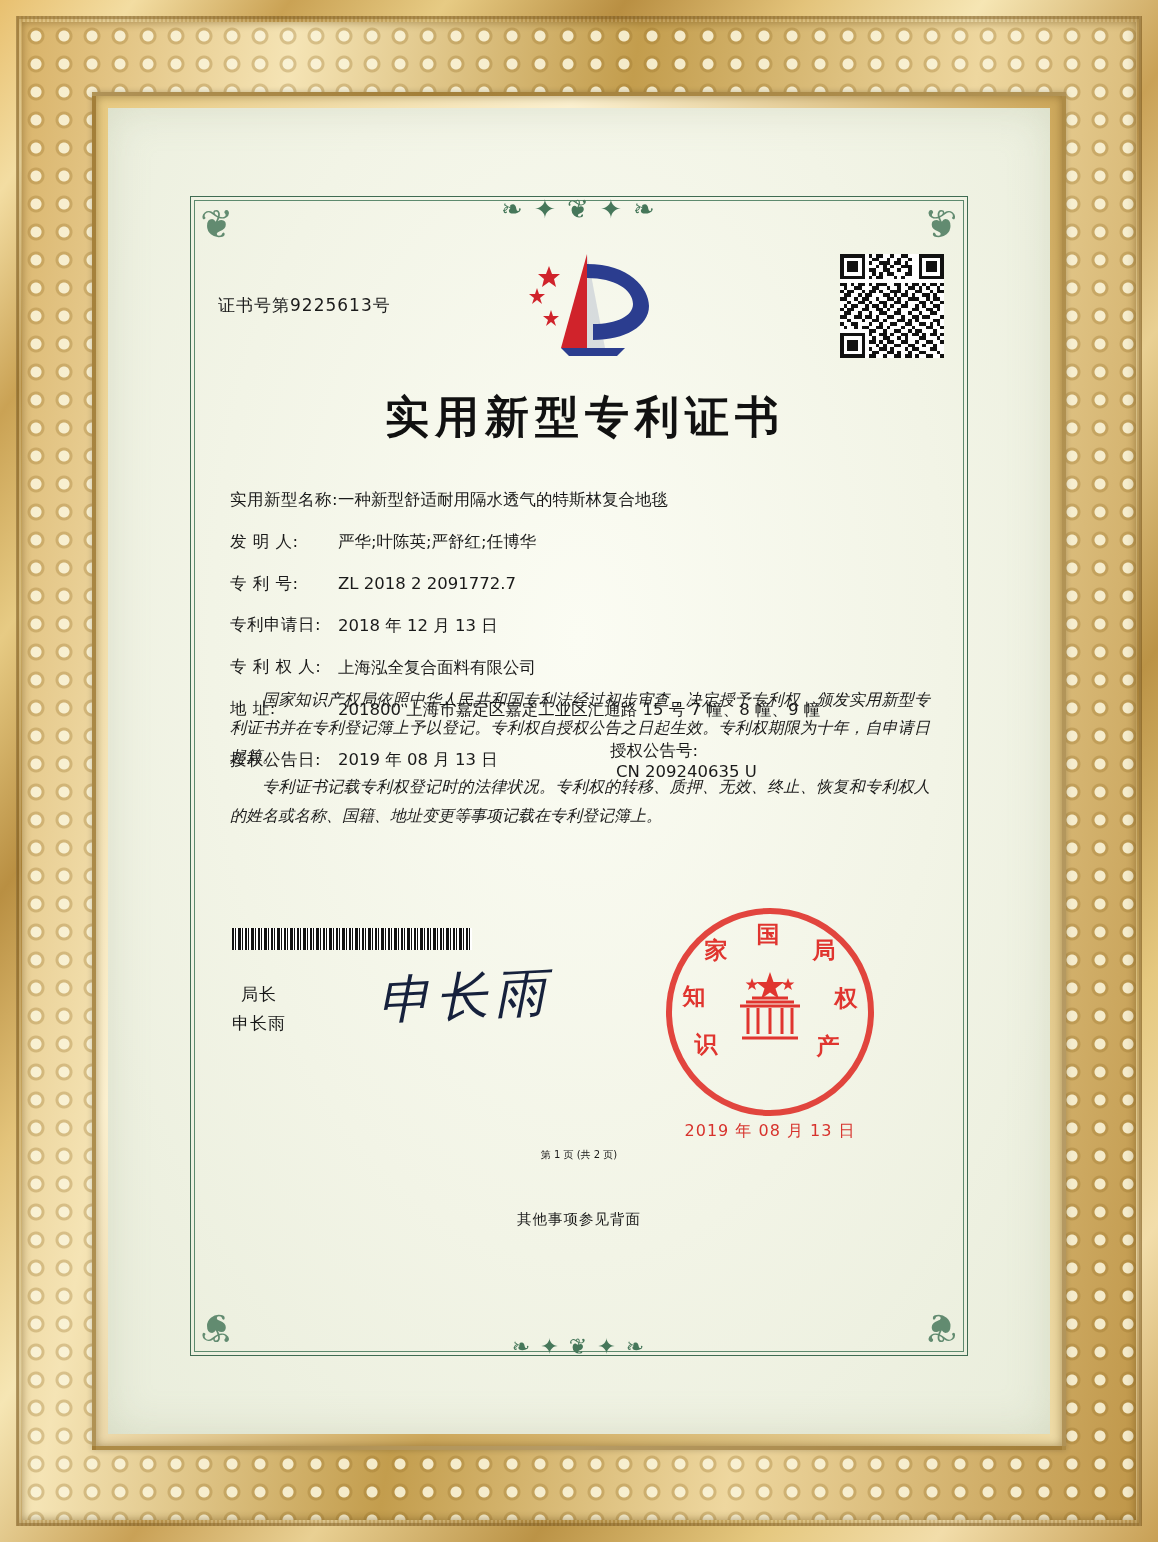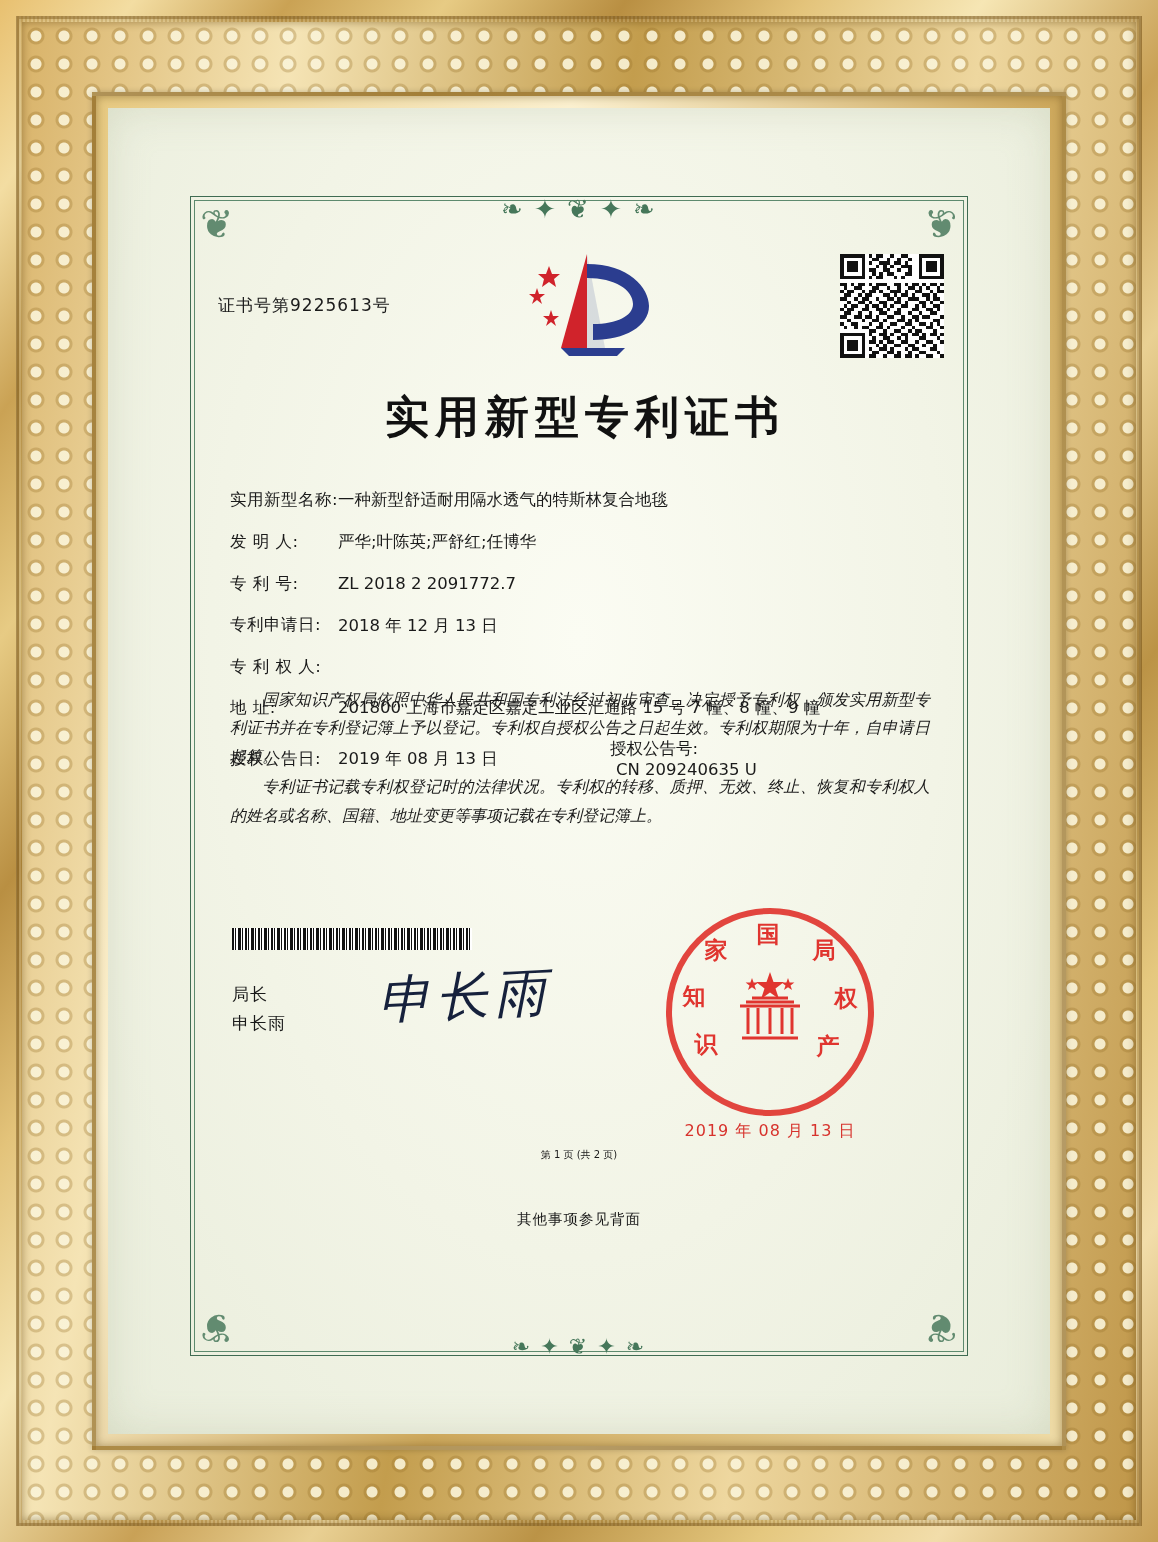--- a/index.html
+++ b/index.html
@@ -209,20 +209,21 @@
   }
 
   .signature-block {
     position: absolute;
     left: 14px; top: 732px;
     font-family: "DejaVu Sans", sans-serif;
     font-size: 17px;
     color: #1a1a1a;
     line-height: 1.7;
     letter-spacing: 1px;
+    text-align: center;
   }
   .signature-script {
     position: absolute;
     left: 160px; top: 714px;
     font-family: "DejaVu Serif", serif;
     font-style: italic;
     font-size: 52px;
     color: #16213c;
     letter-spacing: 6px;
     transform: rotate(-3deg);
@@ -574,20 +575,21 @@
           <div class="field-value">ZL 2018 2 2091772.7</div>
         </div>
 
         <div class="field-row">
           <div class="field-label">专利申请日:</div>
           <div class="field-value">2018 年 12 月 13 日</div>
         </div>
 
         <div class="field-row">
           <div class="field-label">专 利 权 人:</div>
+          <div class="field-value">上海泓全复合面料有限公司</div>
         </div>
 
         <div class="field-row">
           <div class="field-label">地 址:</div>
           <div class="field-value">201800 上海市嘉定区嘉定工业区汇通路 15 号 7 幢、8 幢、9 幢</div>
         </div>
 
         <div class="field-row two-col">
           <div class="field-label">授权公告日:</div>
           <div class="field-value" style="flex:none;width:230px;">2019 年 08 月 13 日</div>

